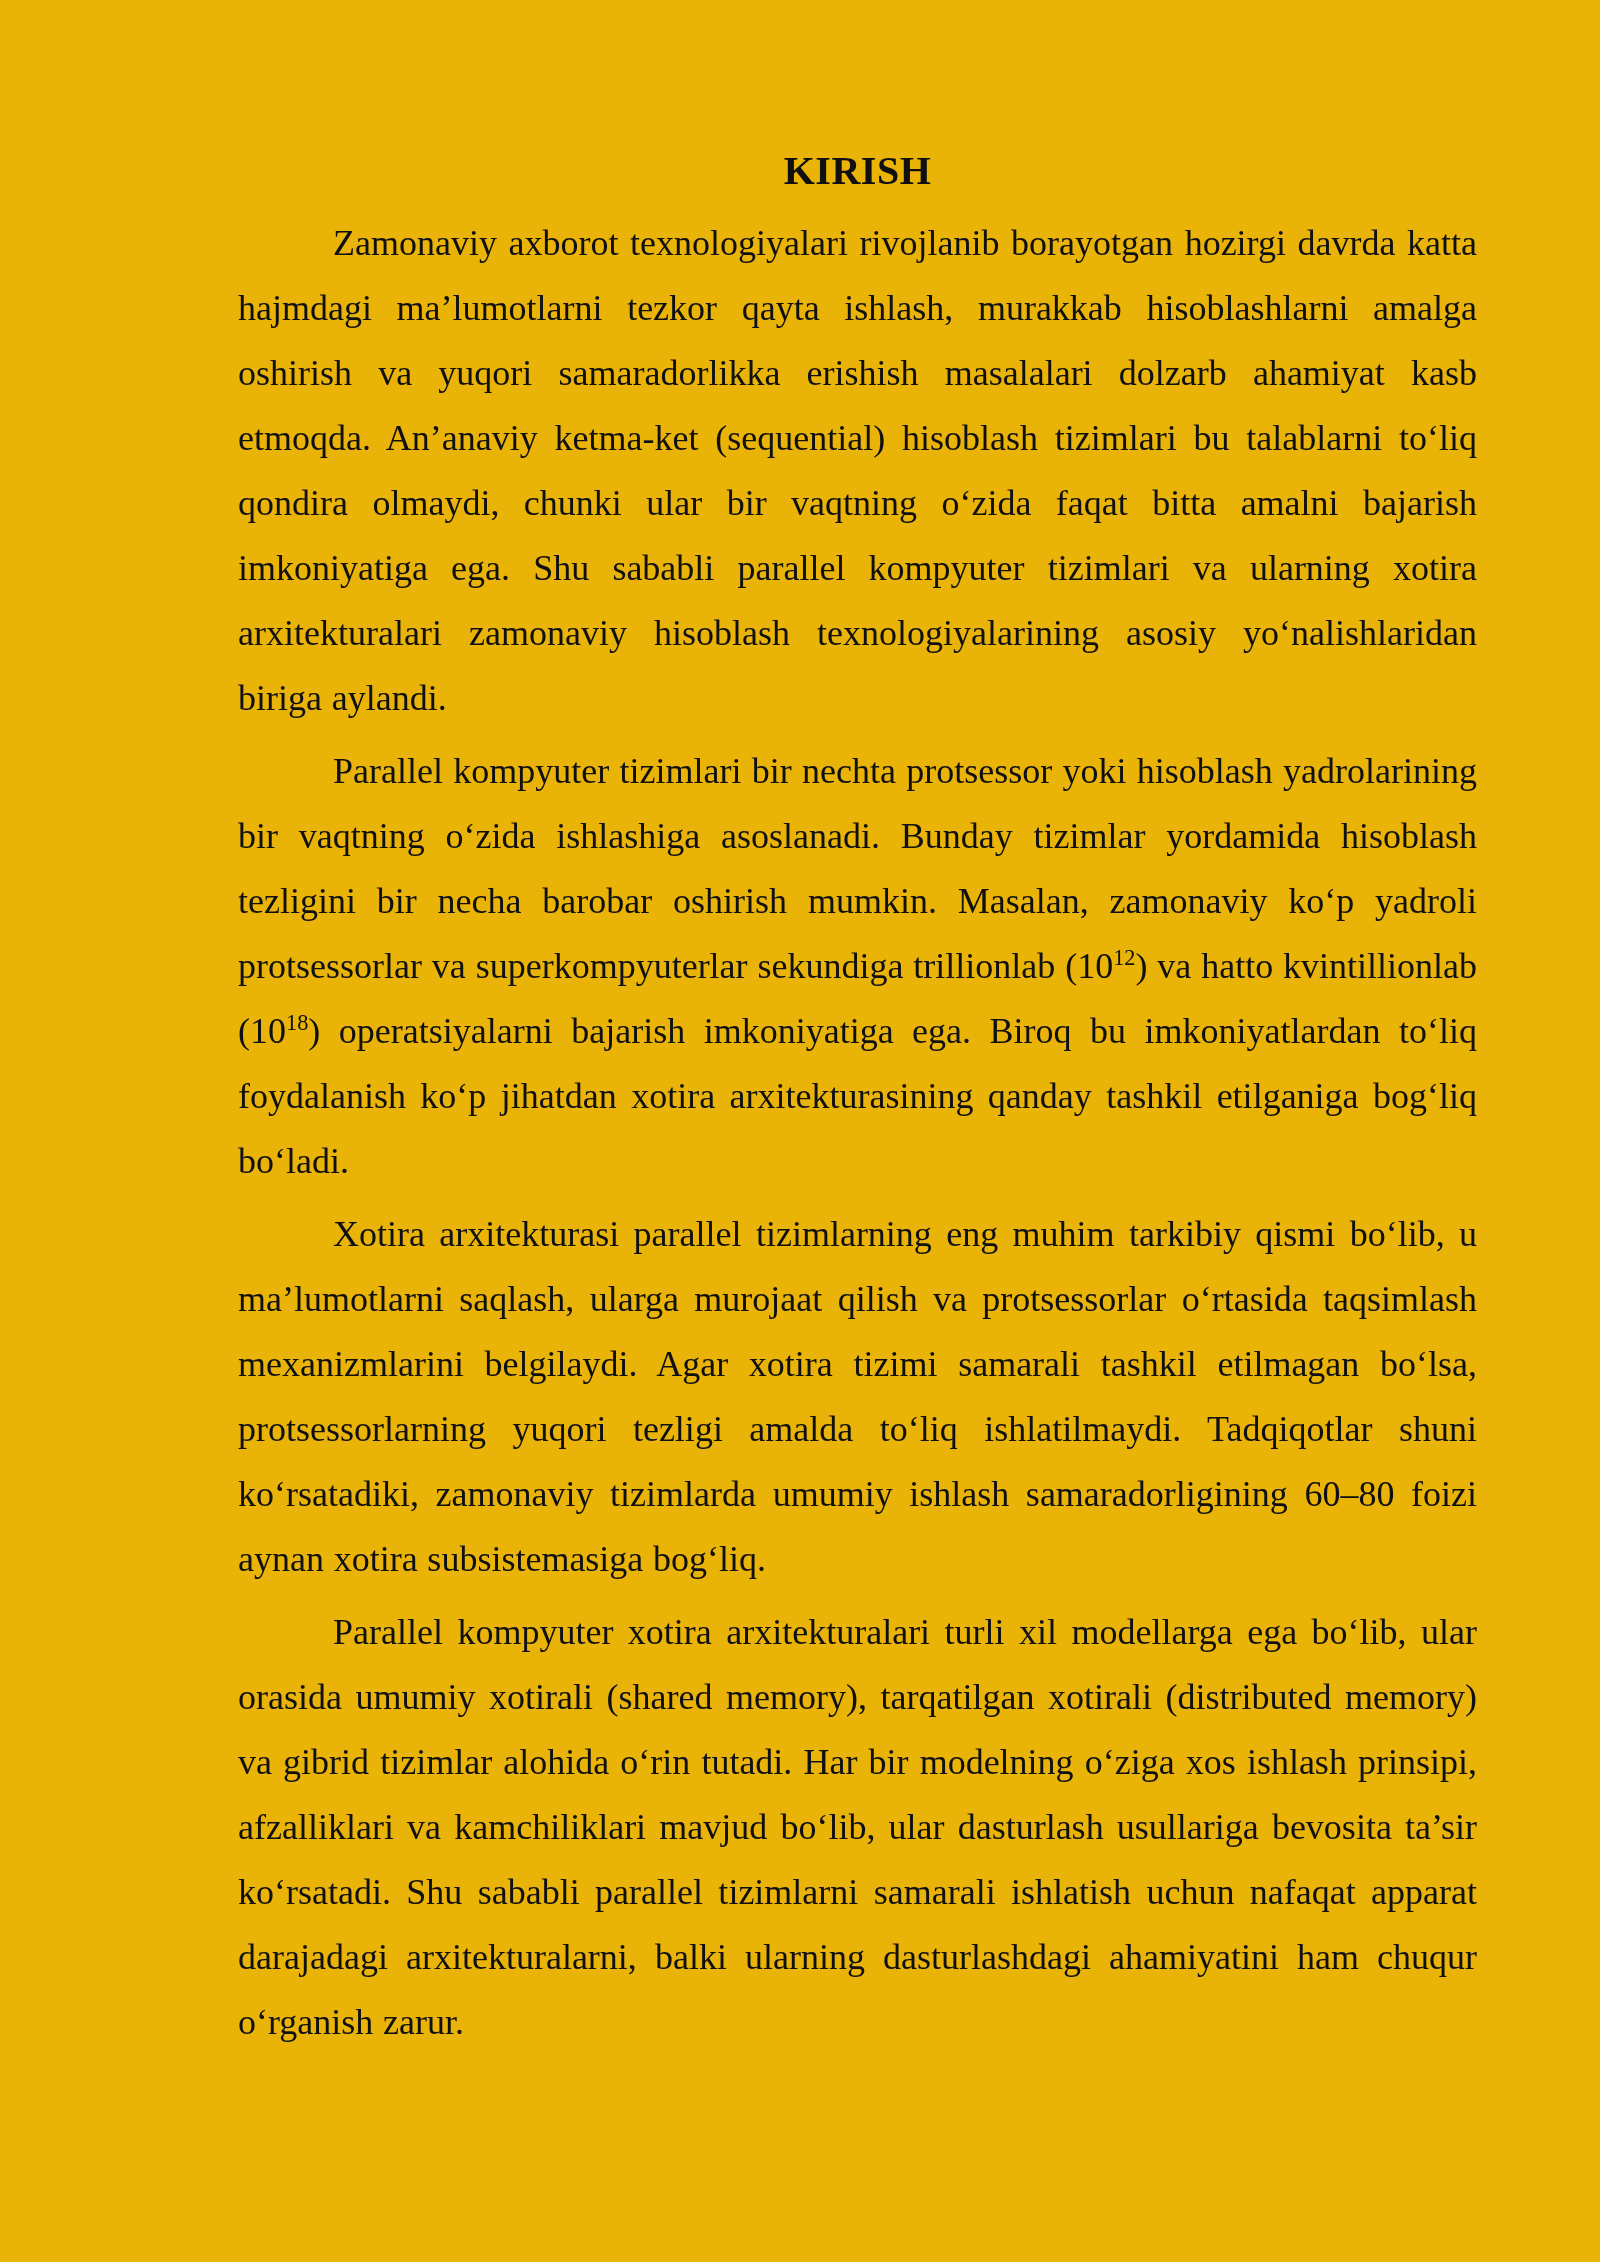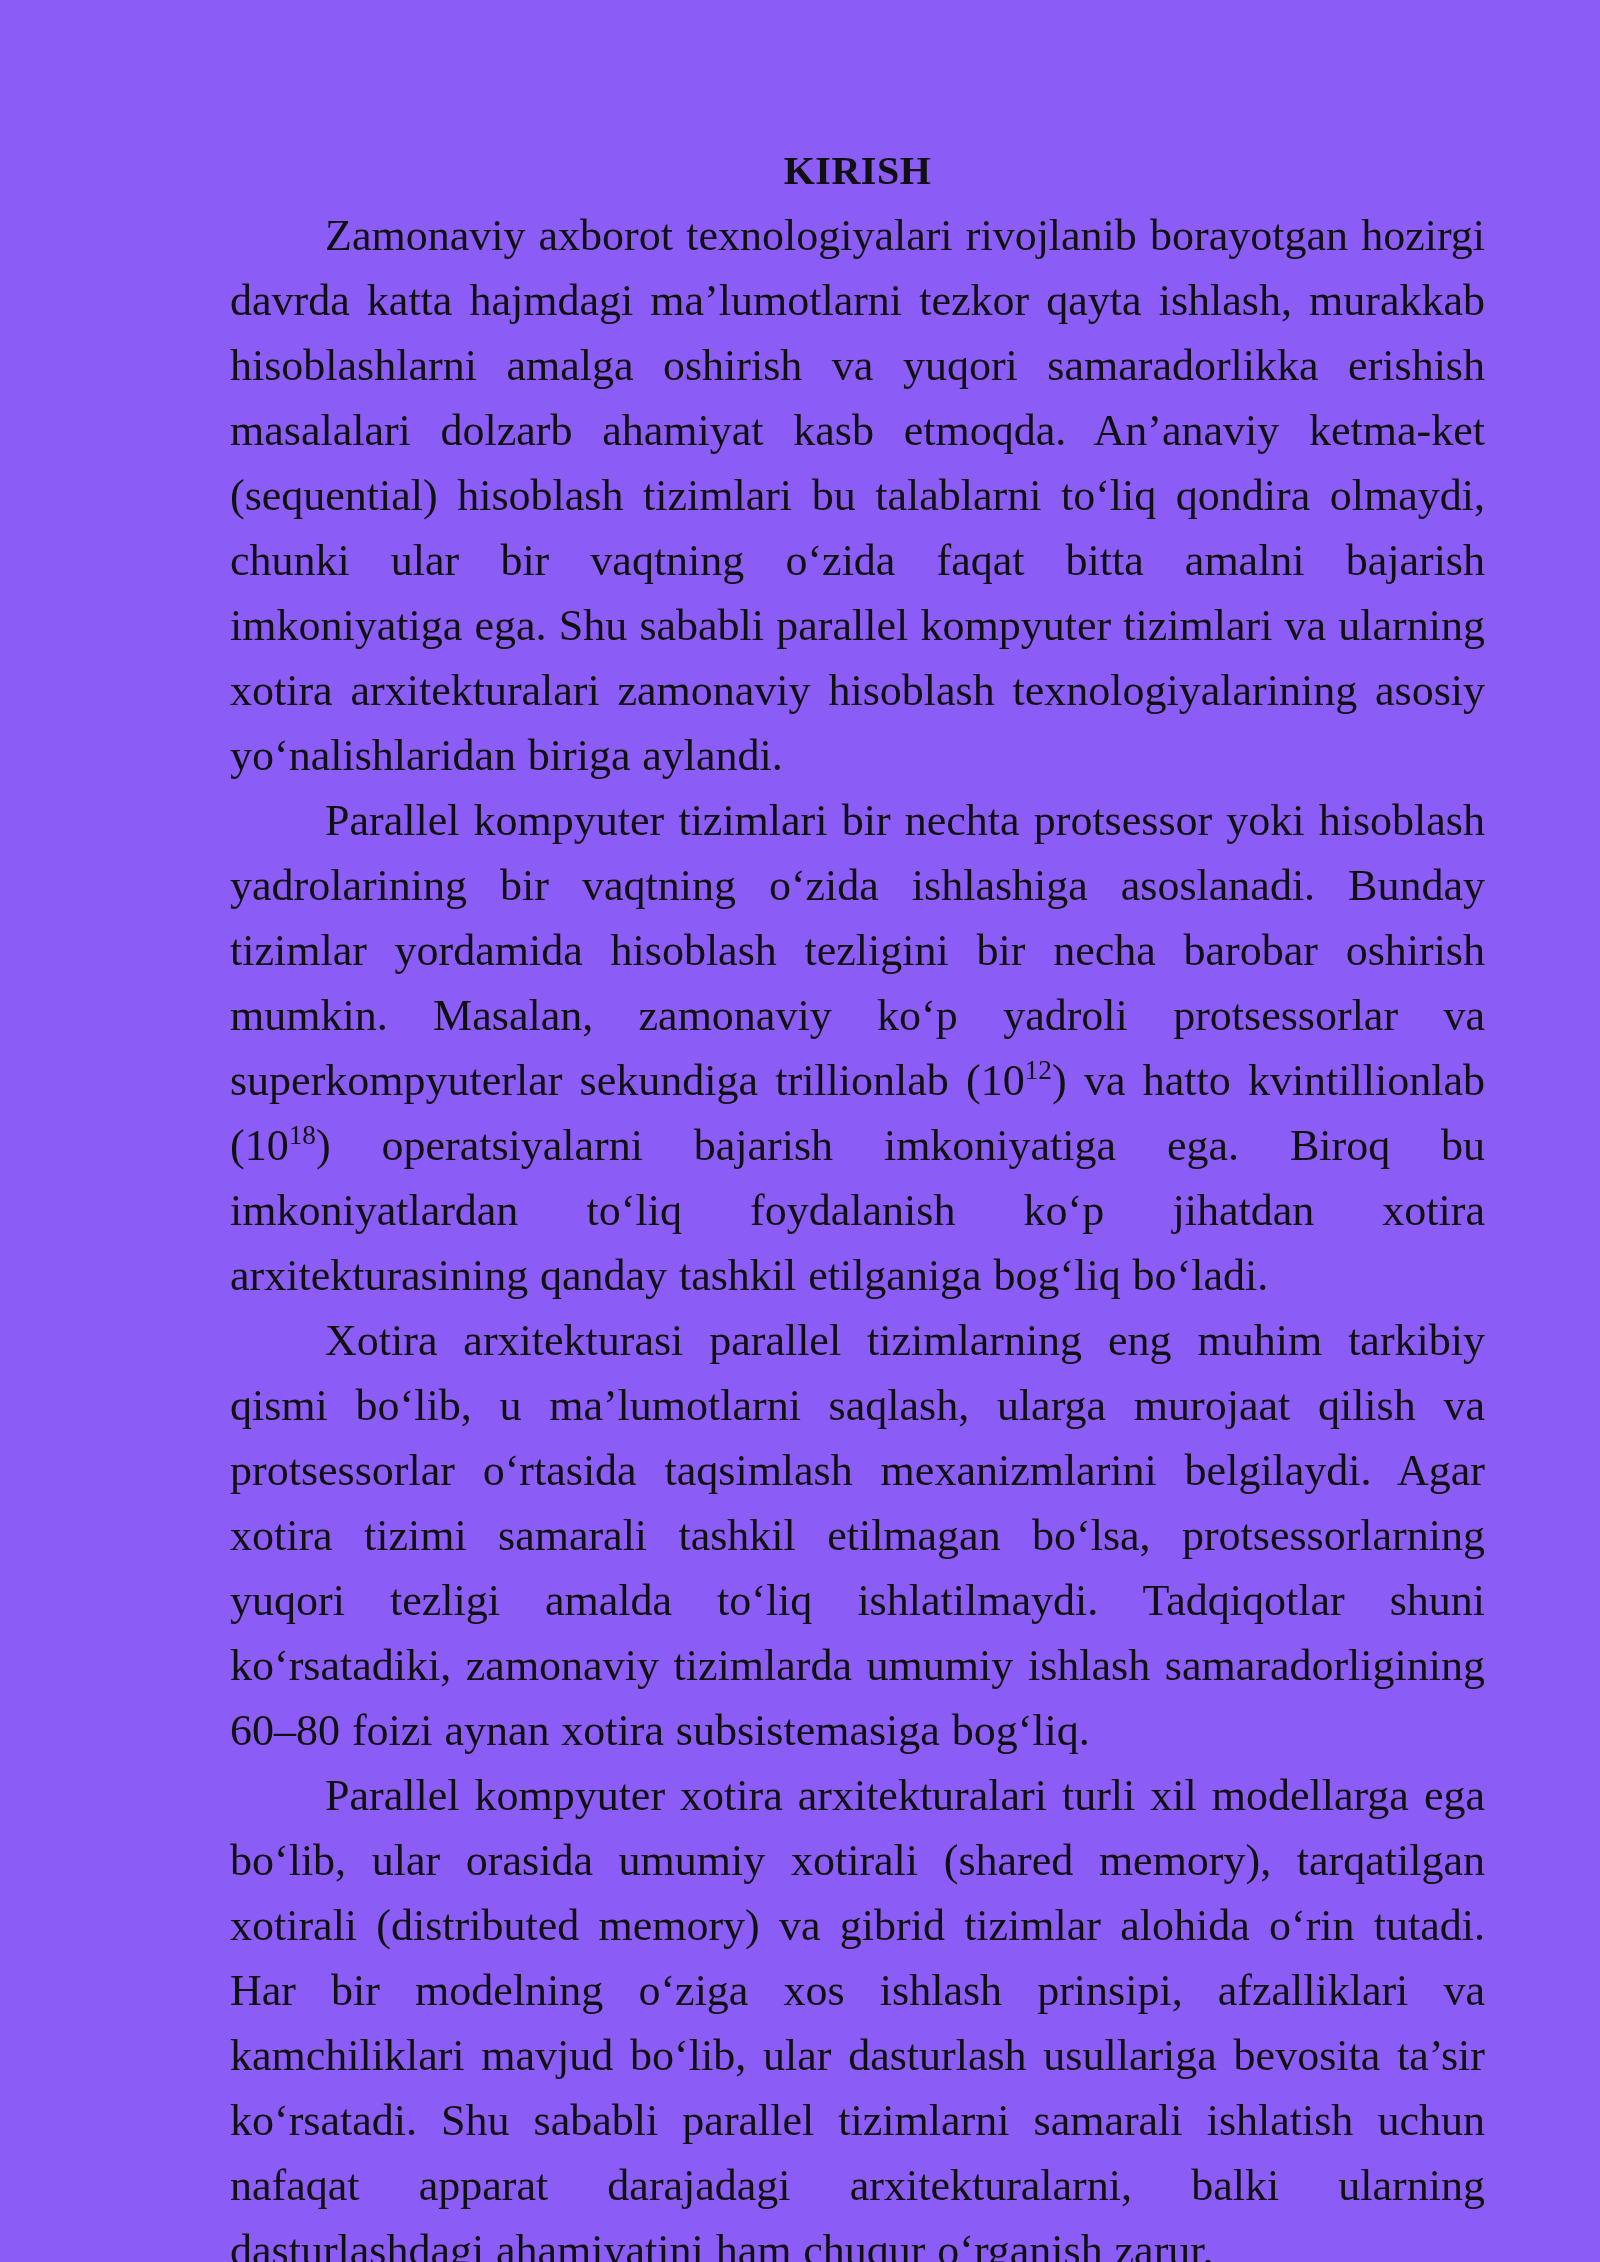--- a/index.html
+++ b/index.html
@@ -12,33 +12,33 @@
     height: 2262px;
     overflow: hidden;
     font-family: "Liberation Serif", "DejaVu Serif", serif;
     color: #101010;
   }
   .page {
     box-sizing: border-box;
     width: 1600px;
     height: 2262px;
     padding: 138px 115px 0 230px; 
-    background: #8b5cf6;
+    background: #eab308;
   }
   .doc-title {
     margin: 0;
     font-size: 40px;
     line-height: 65px;
     font-weight: bold;
     text-align: center;
     letter-spacing: 0.5px;
   }
   .doc-paragraph {
-    margin: 0;
-    font-size: 44px;
+    margin: 8px;
+    font-size: 36px;
     line-height: 65px;
     text-align: justify;
     text-indent: 95px;
     word-spacing: 0.02em;
   }
   .doc-paragraph sup {
     font-size: 0.62em;
     line-height: 0;
     vertical-align: super;
   }

